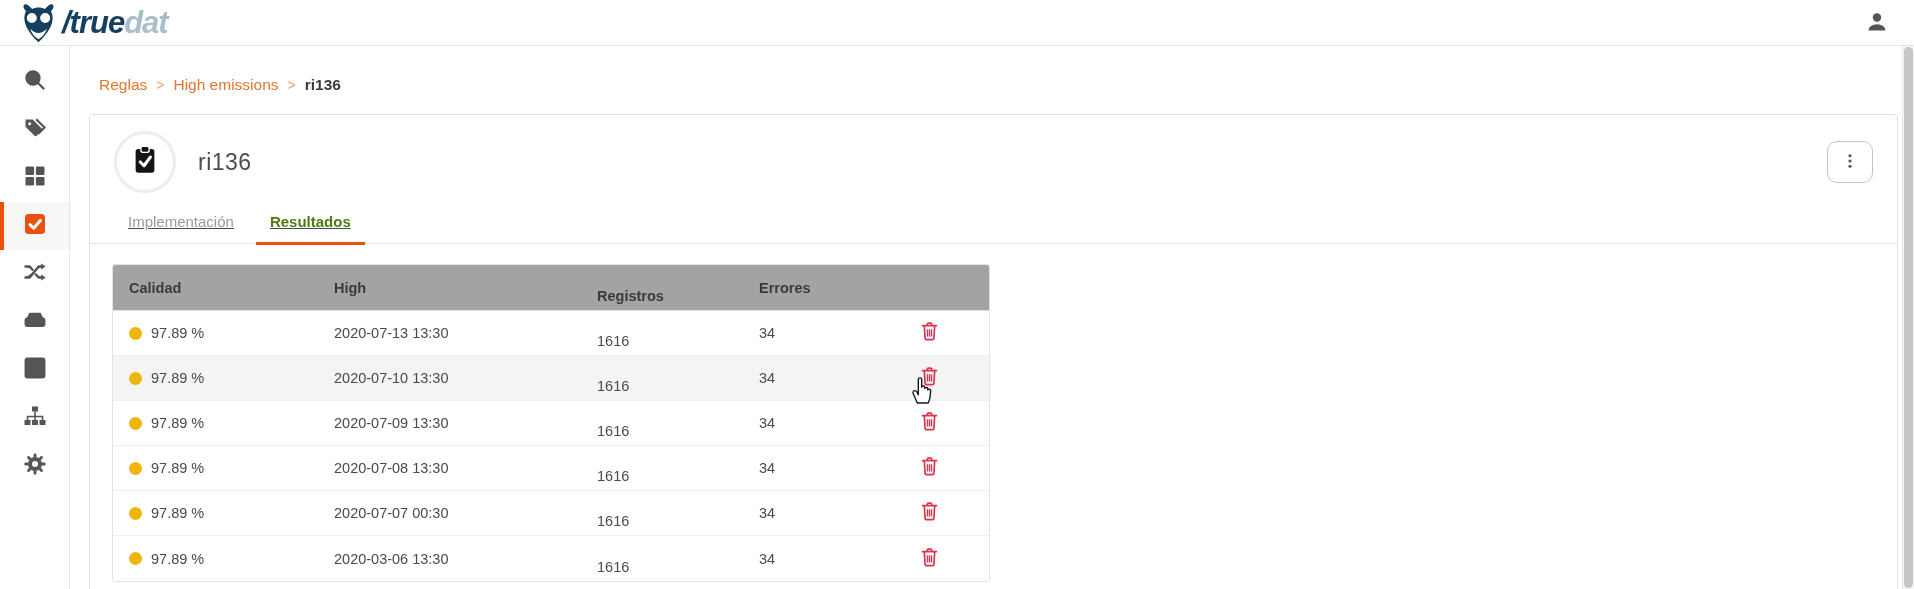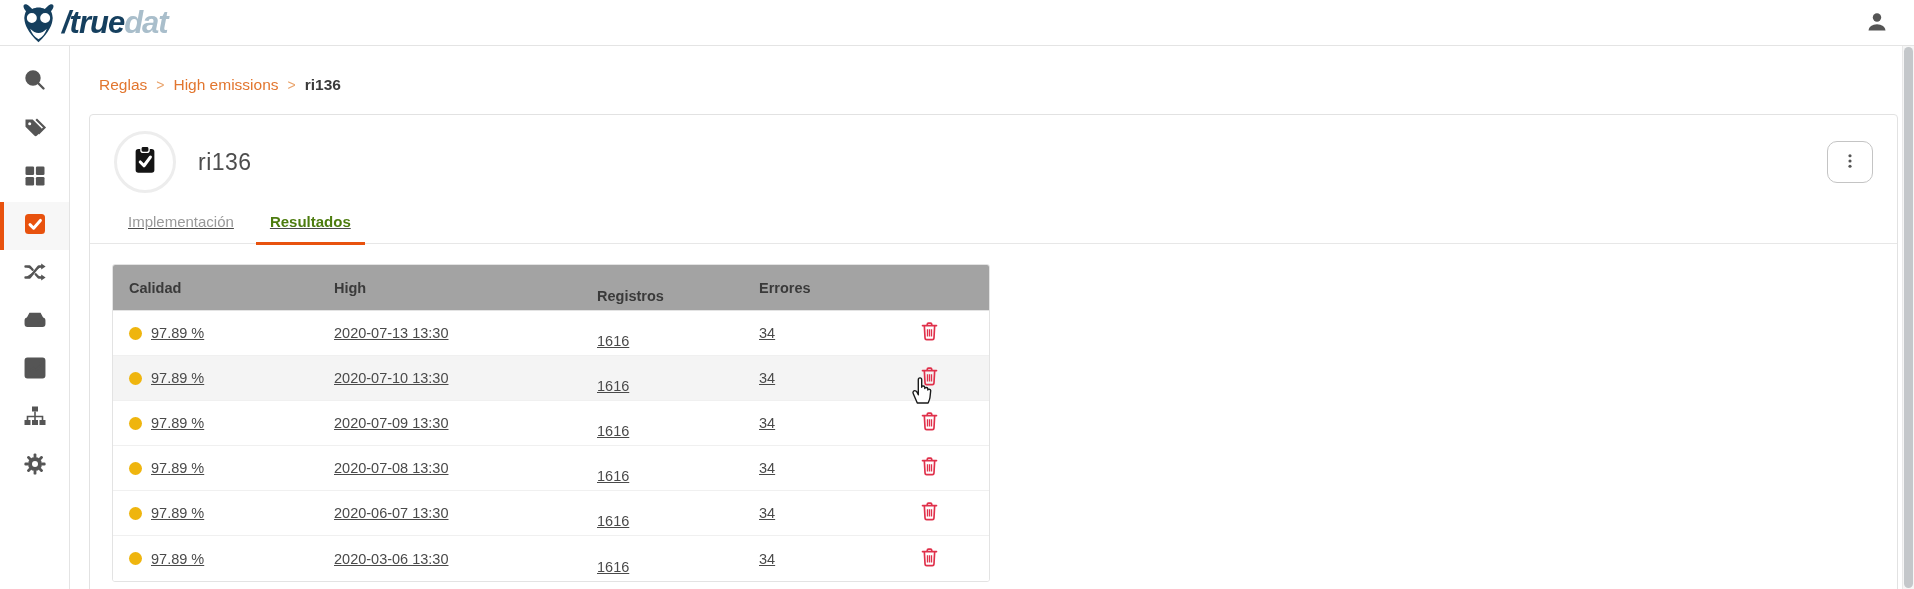--- a/index.html
+++ b/index.html
@@ -43,21 +43,21 @@
 
   
   .tabs { display: flex; gap: 8px; padding: 20px 24px 0 24px; border-bottom: 1px solid #e7e7e7; text-decoration: underline; }
   .tab { padding: 0 14px 13px 14px; font-size: 15px; color: #999; cursor: pointer; position: relative; }
   .tab.active { color: #4d7c0f; font-weight: 700; }
   .tab.active::after { content: ""; position: absolute; left: 0; right: 0; bottom: -2px; height: 3px; background: #e8520e; }
 
   
   .table-wrap { margin: 20px 0 0 22px; width: 878px; border: 1px solid #e3e3e3; border-radius: 3px; overflow: hidden; }
   .thead { display: flex; height: 46px; align-items: center; border-bottom: 1px solid #e3e3e3; font-weight: 700; font-size: 14.5px; color: #3a3a3a; background: #a3a3a3; }
-  .trow { display: flex; height: 45px; align-items: center; font-size: 14.5px; color: #4a4a4a; border-bottom: 1px solid #f0f0f0; background: #fff; text-decoration: underline; }
+  .trow { display: flex; height: 45px; align-items: center; font-size: 14.5px; color: #4a4a4a; border-bottom: 1px solid #f0f0f0; background: #fff; }
   .trow:last-child { border-bottom: none; }
   .trow.hovered { background: #f4f4f4; }
   .col-quality { width: 221px; padding-left: 16px; display: flex; align-items: center; gap: 9px; flex: none; }
   .col-date    { width: 263px; flex: none; }
   .col-records { width: 162px; flex: none; margin-top: 16px; }
   .col-errors  { width: 110px; flex: none; }
   .col-action  { flex: 1; display: flex; justify-content: center; align-items: center; }
   .dot { width: 13px; height: 13px; border-radius: 50%; background: #efb50e; flex: none; }
   .trash-btn { width: 24px; height: 24px; background: none; border: none; padding: 0; cursor: pointer; color: #e0314b; }
   .trash-btn svg { width: 21px; height: 21px; }
@@ -309,21 +309,21 @@
                     <path d="M9.7 9.4 v8.2 M12 9.4 v8.2 M14.3 9.4 v8.2" stroke-width="1.5"></path>
                   </svg></span></button>
             </div>
         </div>
 
         <div class="trow">
           <div class="col-quality">
               <span class="dot"></span>
               <span>97.89 %</span>
             </div>
-          <div class="col-date">2020-06-07 13:30</div>
+          <div class="col-date">2020-07-07 00:30</div>
           <div class="col-records">1616</div>
           <div class="col-errors">34</div>
           <div class="col-action">
               <button class="trash-btn"><span><svg viewBox="0 0 24 24" fill="none" stroke="currentColor" stroke-width="1.9">
                     <path d="M9.4 5 V3.9 a1.4 1.4 0 0 1 1.4 -1.4 h2.4 a1.4 1.4 0 0 1 1.4 1.4 V5"></path>
                     <path d="M4 5.3 h16" stroke-linecap="round"></path>
                     <path d="M6.1 5.3 l.8 14.3 a1.8 1.8 0 0 0 1.8 1.7 h6.6 a1.8 1.8 0 0 0 1.8 -1.7 L17.9 5.3"></path>
                     <path d="M9.7 9.4 v8.2 M12 9.4 v8.2 M14.3 9.4 v8.2" stroke-width="1.5"></path>
                   </svg></span></button>
             </div>

